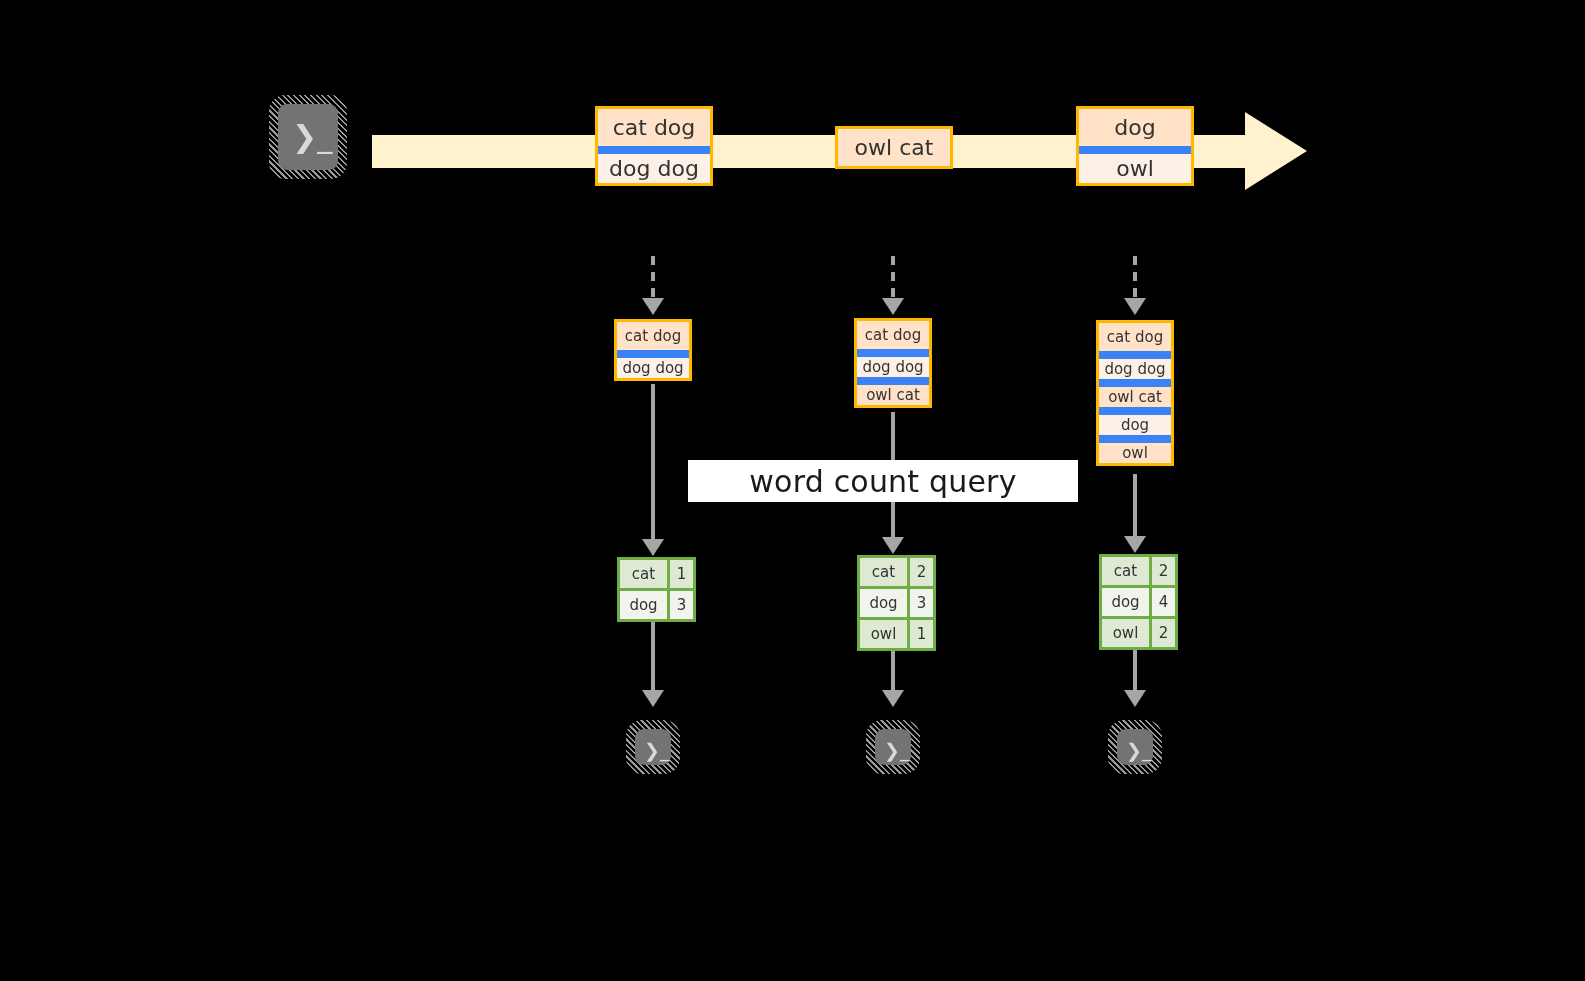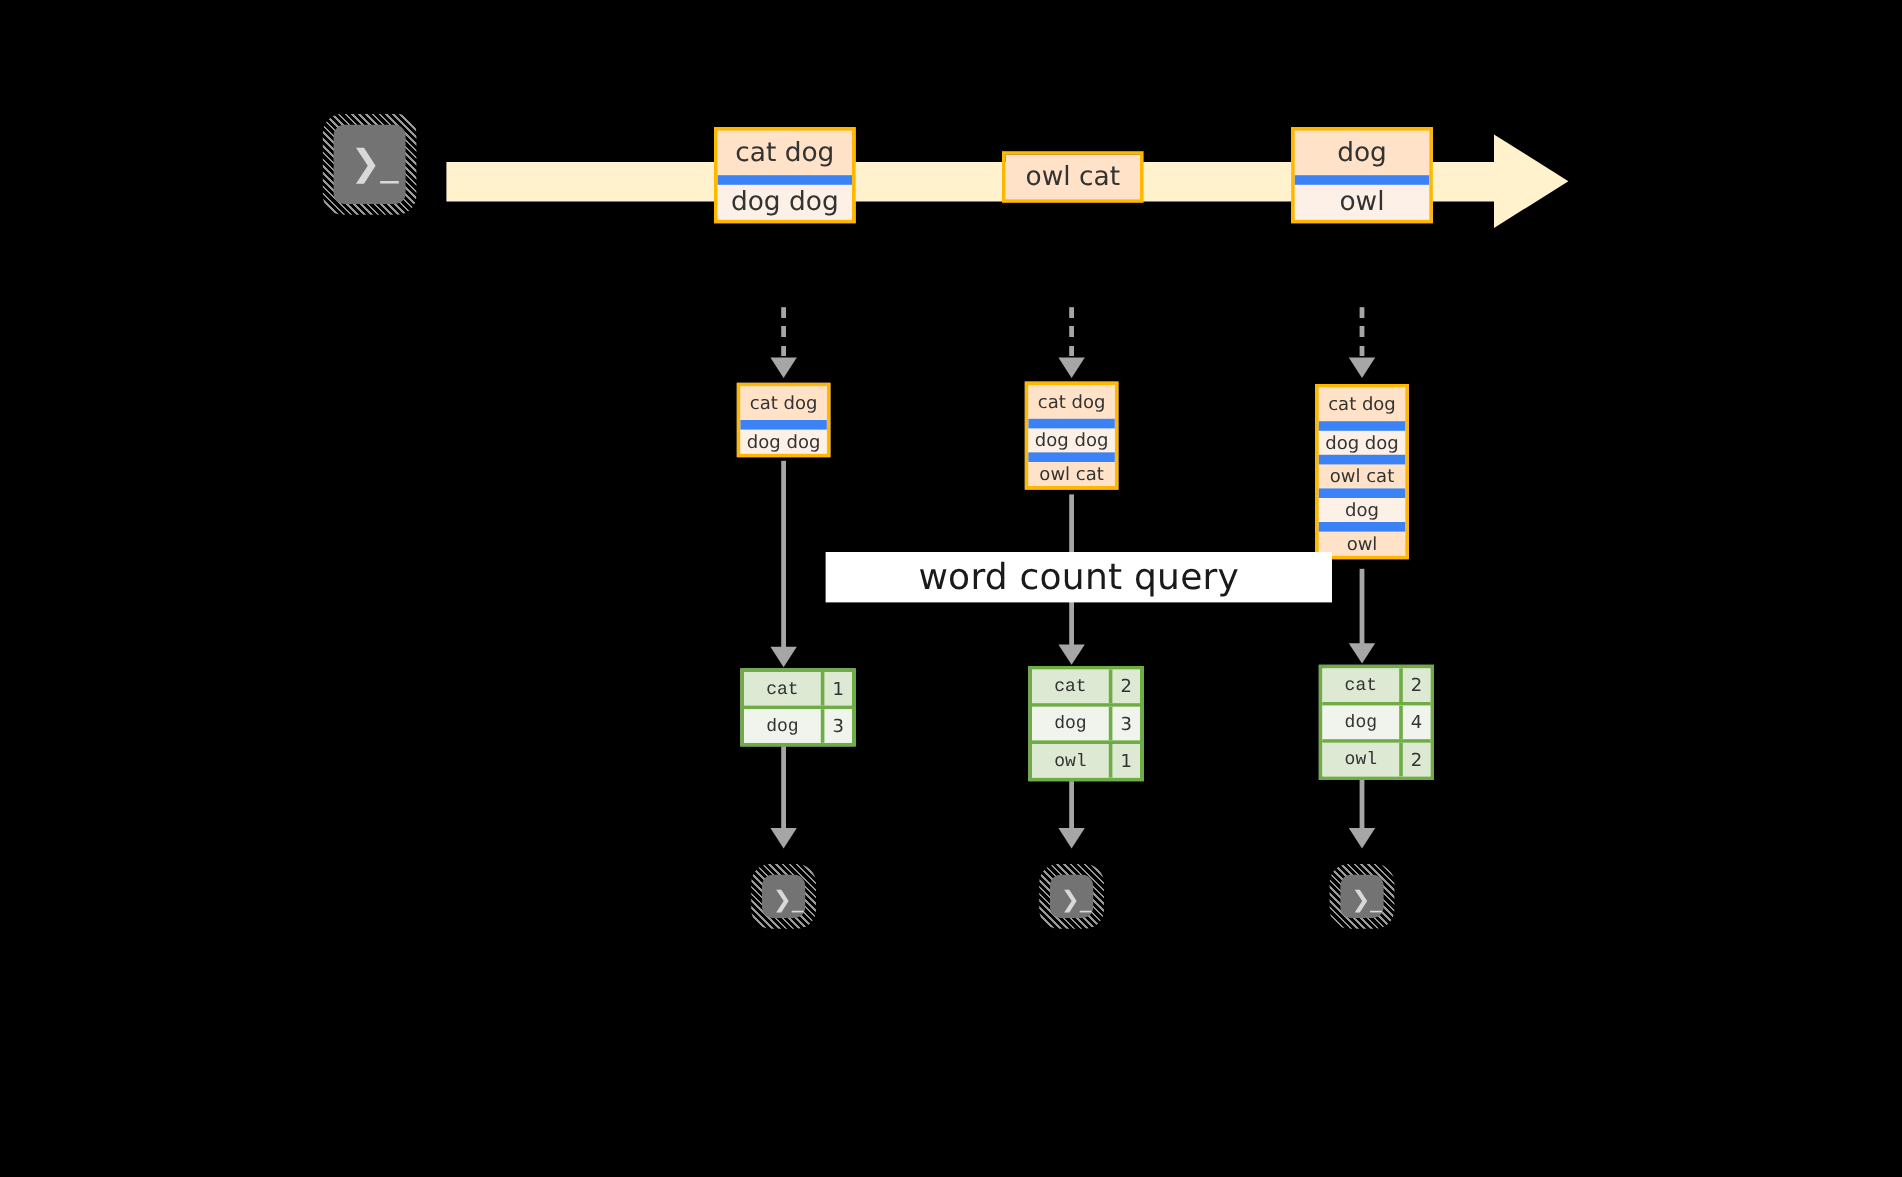--- a/index.html
+++ b/index.html
@@ -94,21 +94,21 @@
   .restable .row + .row { border-top: 3px solid #6DAD43; }
   .restable .c {
     box-sizing: border-box;
     display: flex;
     align-items: center;
     justify-content: center;
     color: #333333;
     font-size: 15px;
     height: 28px;
   }
-  .restable .c.key { width: 64px; font-family: Liberation Mono, monospace; }
+  .restable .c.key { width: 47px; }
   .restable .c.val { width: 26px; border-left: 3px solid #6DAD43; }
   .restable .row.sh-a .c { background: #DEE9D4; }
   .restable .row.sh-b .c { background: #F0F4EC; }
 
   
   .vline {
     position: absolute;
     width: 4px;
     background: #A6A6A6;
   }
@@ -268,17 +268,17 @@
 
   <div class="vline" style="left:1133px; top:650px; height:43px;"></div>
   <div class="varrow" style="left:1124px; top:690px;"></div>
 
   <div class="term small" style="left:1108px; top:720px;">
     <div class="hatch"></div>
     <div class="inner"></div>
     <div class="prompt">❯_</div>
   </div>
 
-  <div class="banner" style="left:688px; top:460px; width:422px; height:42px;">
+  <div class="banner" style="left:688px; top:460px; width:390px; height:42px;">
     <span>word count query</span>
   </div>
 
 </div>
 
 </body></html>

